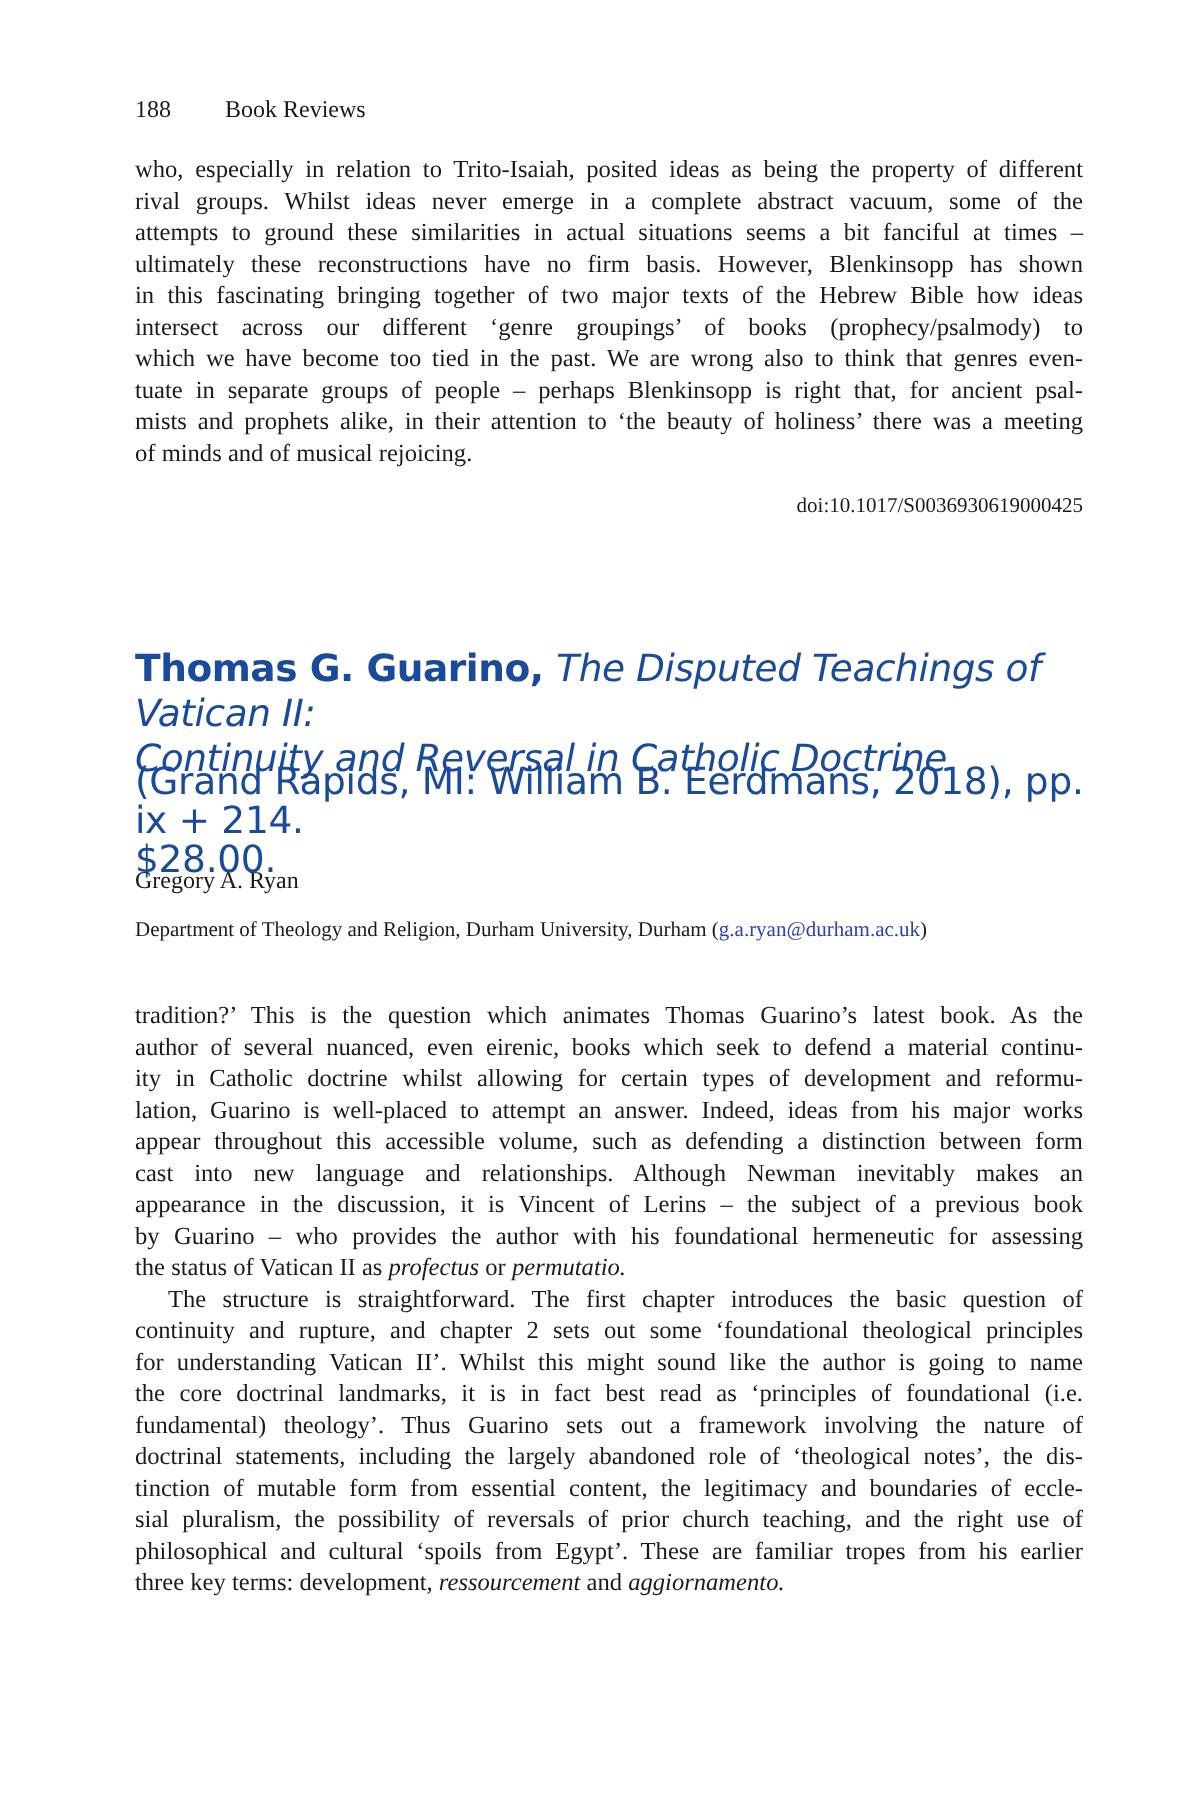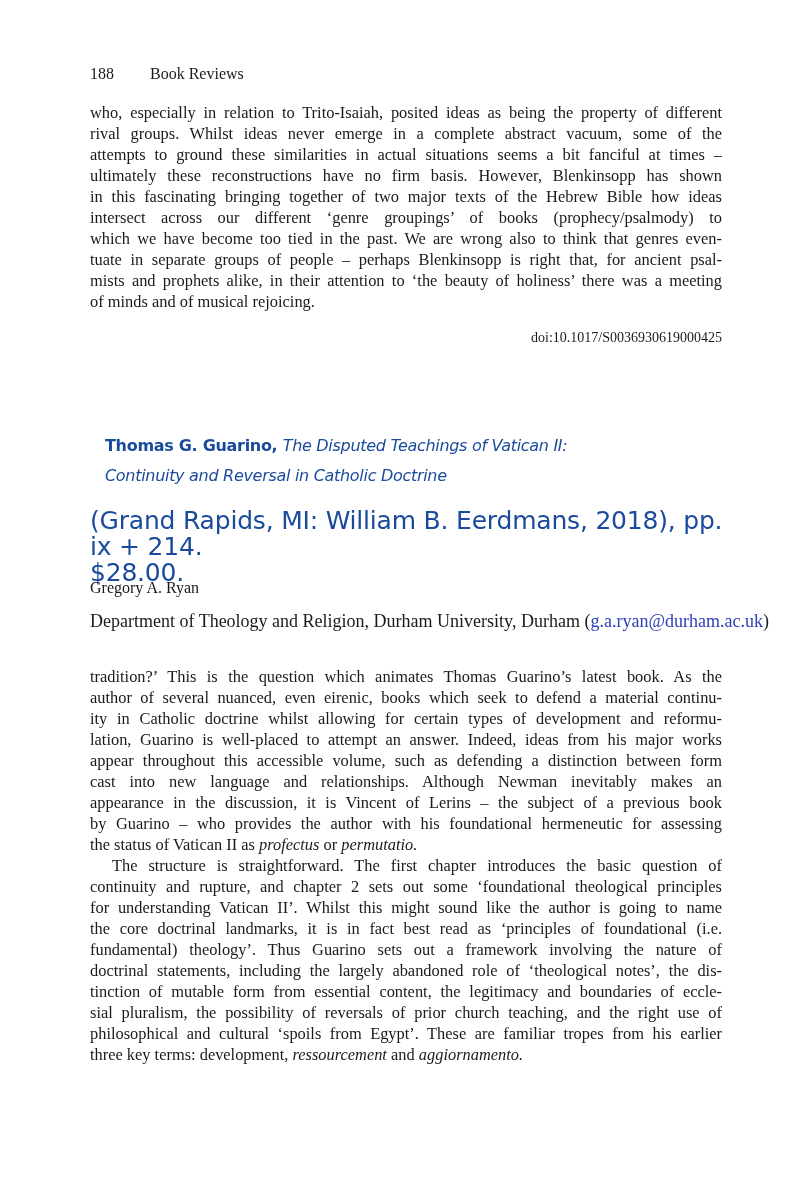--- a/index.html
+++ b/index.html
@@ -66,25 +66,24 @@
       line-height: 18px;
       text-align: right;
     }
     .review-title {
       position: absolute;
       top: 431px;
       left: 0;
       width: 640px;
       font-family: "DejaVu Sans", "Liberation Sans", sans-serif;
       color: #1a4a9b;
-      font-size: 16px;
+      font-size: 25px;
       line-height: 30px;
       font-weight: 600;
       letter-spacing: -0.3px;
-      margin-left: 15px;
     }
     .review-title .title-italic {
       font-style: italic;
       font-weight: 500;
     }
     .pub-info {
       position: absolute;
       top: 508px;
       left: 0;
       width: 640px;
@@ -99,21 +98,21 @@
       position: absolute;
       top: 578px;
       left: 0;
       font-size: 16px;
       line-height: 20px;
     }
     .affiliation {
       position: absolute;
       top: 612px;
       left: 0;
-      font-size: 18px;
+      font-size: 14px;
       line-height: 18px;
       white-space: nowrap;
     }
     .affiliation .email {
       color: #2b3fb8;
       text-decoration: none;
     }
     .main-review {
       position: absolute;
       top: 666px;

